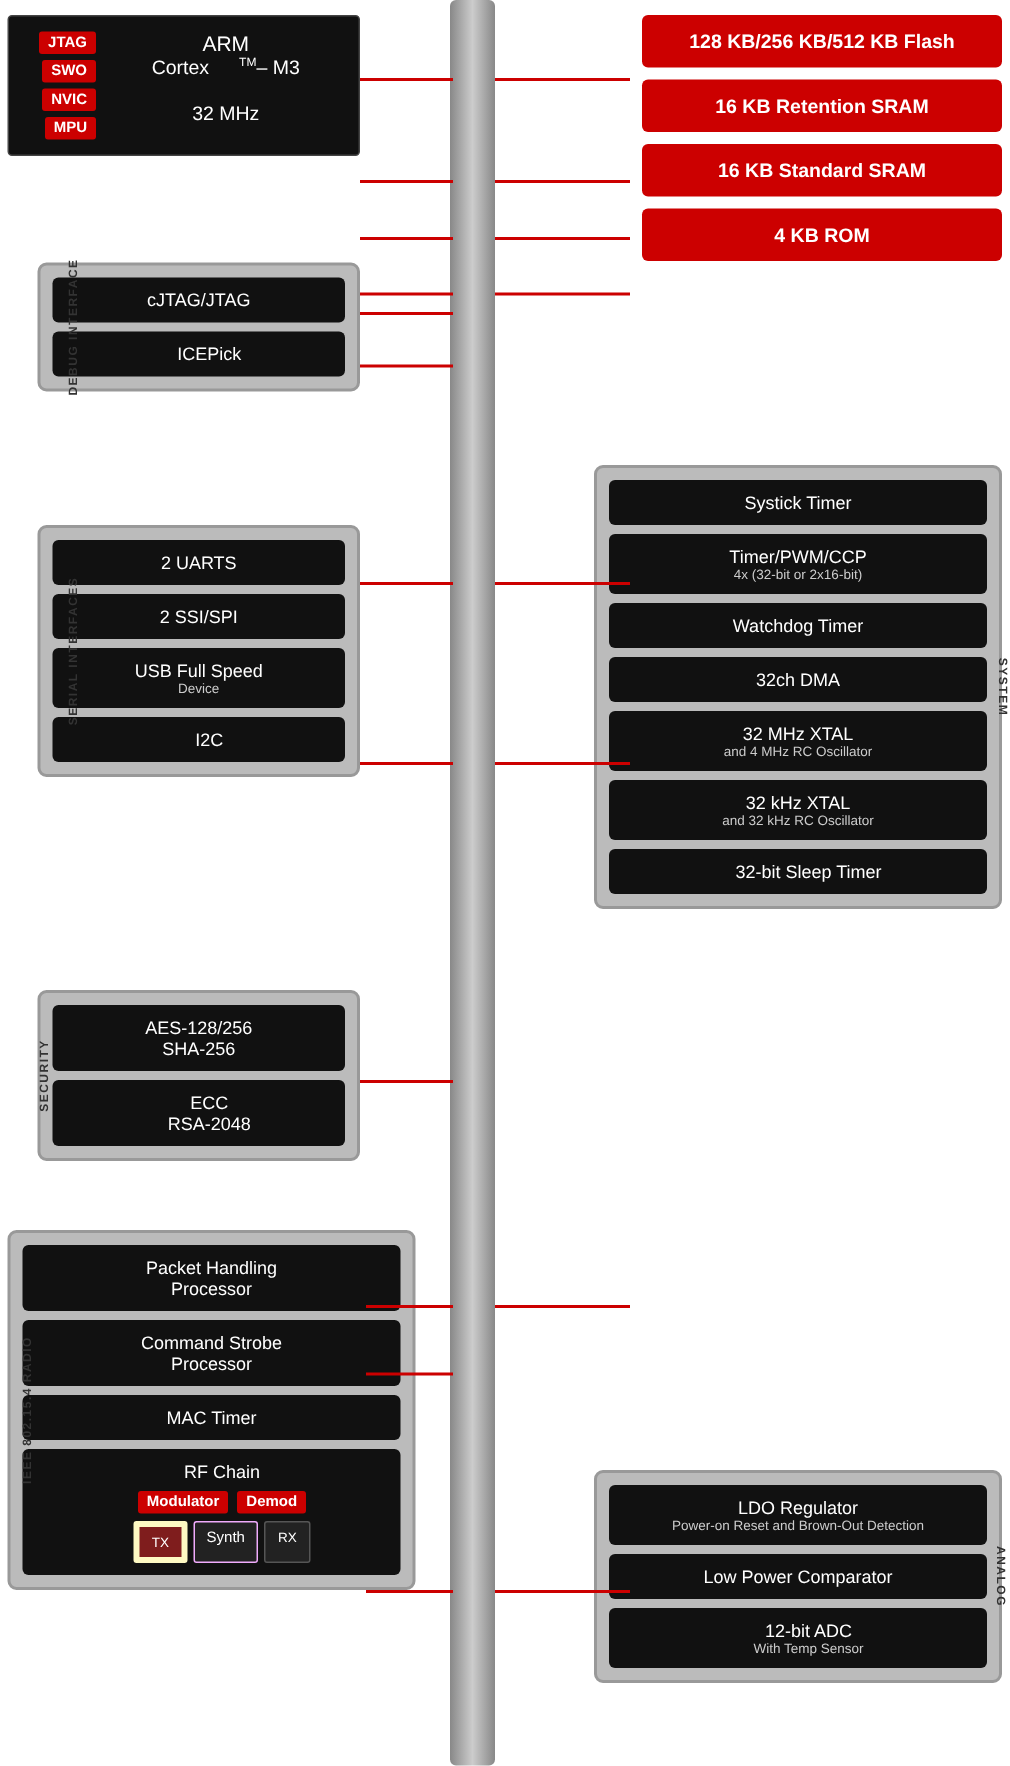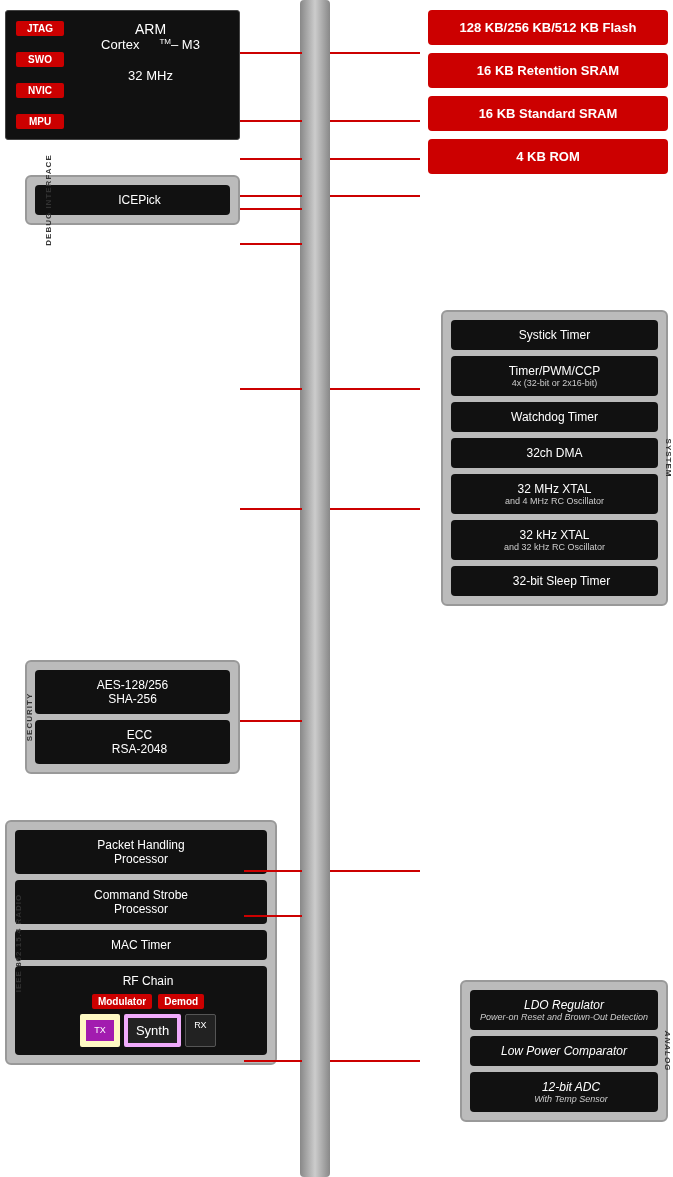--- a/index.html
+++ b/index.html
@@ -80,95 +80,106 @@
   </style>
 </head>
 <body>
 
 <div class="diagram-container" style="height:1177px; position:relative;">
 
   <div class="center-spine" style="top:0; height:1177px;"></div>
 
   <div style="position:absolute; left:5px; top:10px; width:235px; background:#111; border:1px solid #444; padding:10px; color:#fff; border-radius:3px;">
     <div style="display:flex; align-items:flex-start; gap:8px;">
-      <div style="display:flex; flex-direction:column; gap:16px; min-width:48px;">
+      <div style="display:flex; flex-direction:column; gap:4px; min-width:48px;align-items:flex-end;">
         <div class="arm-badge">JTAG</div>
         <div class="arm-badge">SWO</div>
         <div class="arm-badge">NVIC</div>
         <div class="arm-badge">MPU</div>
       </div>
       <div style="text-align:center; flex:1;">
         <div style="font-size:14px;">ARM</div>
         <div style="font-size:13px;">Cortex<sup style="font-size:8px;margin-left:20px;">TM</sup>– M3</div>
         <div style="font-size:13px; margin-top:16px;">32 MHz</div>
       </div>
     </div>
   </div>
 
   <div style="position:absolute; left:25px; top:175px; width:215px; background:#bbb; border:2px solid #999; border-radius:6px; padding:8px;">
     <div style="position:absolute; left:-24px; top:50%; transform:translateY(-50%) rotate(-90deg); font-size:8px; font-weight:bold; color:#333; white-space:nowrap; letter-spacing:1px;">DEBUG INTERFACE</div>
+    <div class="black-box">cJTAG/JTAG</div>
     <div class="black-box">ICEPick</div>
   </div>
 
+  <div style="position:absolute; left:25px; top:350px; width:215px; background:#bbb; border:2px solid #999; border-radius:6px; padding:8px;">
+    <div style="position:absolute; left:-28px; top:50%; transform:translateY(-50%) rotate(-90deg); font-size:8px; font-weight:bold; color:#333; white-space:nowrap; letter-spacing:1px;">SERIAL INTERFACES</div>
+    <div class="black-box">2 UARTS</div>
+    <div class="black-box">2 SSI/SPI</div>
+    <div class="black-box">
+      <span>USB Full Speed</span>
+      <span class="sub">Device</span>
+    </div>
+    <div class="black-box">I2C</div>
+  </div>
 
   <div style="position:absolute; left:25px; top:660px; width:215px; background:#bbb; border:2px solid #999; border-radius:6px; padding:8px;">
     <div style="position:absolute; left:-22px; top:50%; transform:translateY(-50%) rotate(-90deg); font-size:8px; font-weight:bold; color:#333; white-space:nowrap; letter-spacing:1px;">SECURITY</div>
     <div class="black-box">AES-128/256<br>SHA-256</div>
     <div class="black-box">ECC<br>RSA-2048</div>
   </div>
 
   <div style="position:absolute; left:5px; top:820px; width:272px; background:#bbb; border:2px solid #999; border-radius:6px; padding:8px;">
     <div style="position:absolute; left:-38px; top:50%; transform:translateY(-50%) rotate(-90deg); font-size:8px; font-weight:bold; color:#333; white-space:nowrap; letter-spacing:1px;">IEEE 802.15.4 RADIO</div>
     <div class="black-box">Packet Handling<br>Processor</div>
     <div class="black-box">Command Strobe<br>Processor</div>
     <div class="black-box">MAC Timer</div>
     <div class="black-box">
       <span>RF Chain</span>
       <div style="margin-top:6px;">
         <div style="display:flex; gap:6px; justify-content:center;">
           <div class="arm-badge">Modulator</div>
           <div class="arm-badge">Demod</div>
         </div>
         <div style="display:flex; gap:4px; justify-content:center; margin-top:5px;">
-          <div style="background:#a21caf; color:#fff; font-size:9px; padding:5px 8px; border-radius:2px; border:6px solid #fef9c3;">TX</div>
-          <div style="background:#222; color:#fff; font-size:13px; padding:5px 8px; border-radius:2px; border:4px solid #f0abfc;">Synth</div>
+          <div style="background:#7f1d1d; color:#fff; font-size:9px; padding:5px 8px; border-radius:2px; border:4px solid #fef9c3;">TX</div>
+          <div style="background:#222; color:#fff; font-size:10px; padding:5px 8px; border-radius:2px; border:1px solid #f0abfc;">Synth</div>
           <div style="background:#222; color:#fff; font-size:9px; padding:5px 8px; border-radius:2px; border:1px solid #555;">RX</div>
         </div>
       </div>
     </div>
   </div>
 
   <div style="position:absolute; right:5px; top:10px; width:240px;">
     <div class="red-box">128 KB/256 KB/512 KB Flash</div>
     <div class="red-box">16 KB Retention SRAM</div>
     <div class="red-box">16 KB Standard SRAM</div>
     <div class="red-box">4 KB ROM</div>
   </div>
 
-  <div style="position:absolute; right:5px; top:310px; width:227px; background:#bbb; border:2px solid #999; border-radius:6px; padding:8px;">
+  <div style="position:absolute; right:5px; top:310px; width:272px; background:#bbb; border:2px solid #999; border-radius:6px; padding:8px;">
     <div style="position:absolute; right:-22px; top:50%; transform:translateY(-50%) rotate(90deg); font-size:8px; font-weight:bold; color:#333; white-space:nowrap; letter-spacing:1px;">SYSTEM</div>
     <div class="black-box">Systick Timer</div>
     <div class="black-box">
       <span>Timer/PWM/CCP</span>
       <span class="sub">4x (32-bit or 2x16-bit)</span>
     </div>
     <div class="black-box">Watchdog Timer</div>
     <div class="black-box">32ch DMA</div>
     <div class="black-box">
       <span>32 MHz XTAL</span>
       <span class="sub">and 4 MHz RC Oscillator</span>
     </div>
     <div class="black-box">
       <span>32 kHz XTAL</span>
       <span class="sub">and 32 kHz RC Oscillator</span>
     </div>
     <div class="black-box">32-bit Sleep Timer</div>
   </div>
 
-  <div style="position:absolute; right:5px; top:980px; width:208px; background:#bbb; border:2px solid #999; border-radius:6px; padding:8px;font-style:italic;">
+  <div style="position:absolute; right:5px; top:980px; width:272px; background:#bbb; border:2px solid #999; border-radius:6px; padding:8px;">
     <div style="position:absolute; right:-22px; top:50%; transform:translateY(-50%) rotate(90deg); font-size:8px; font-weight:bold; color:#333; white-space:nowrap; letter-spacing:1px;">ANALOG</div>
     <div class="black-box">
       <span>LDO Regulator</span>
       <span class="sub">Power-on Reset and Brown-Out Detection</span>
     </div>
     <div class="black-box">
       <span>Low Power
 Comparator</span>
     </div>
     <div class="black-box">

